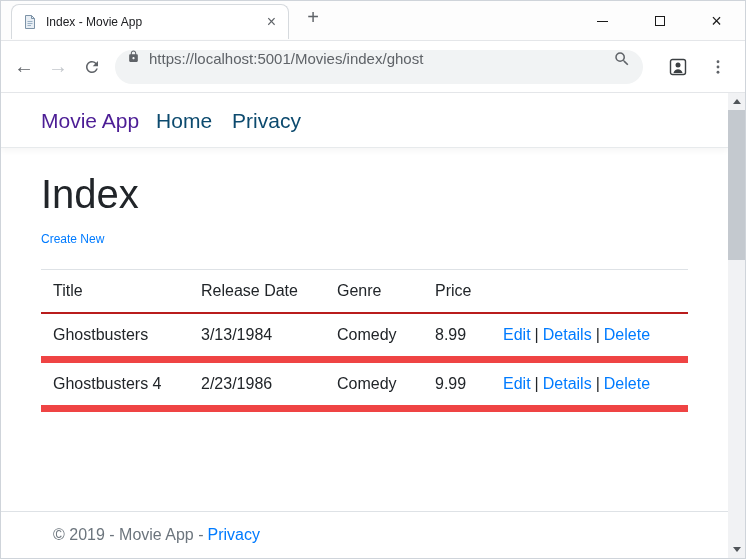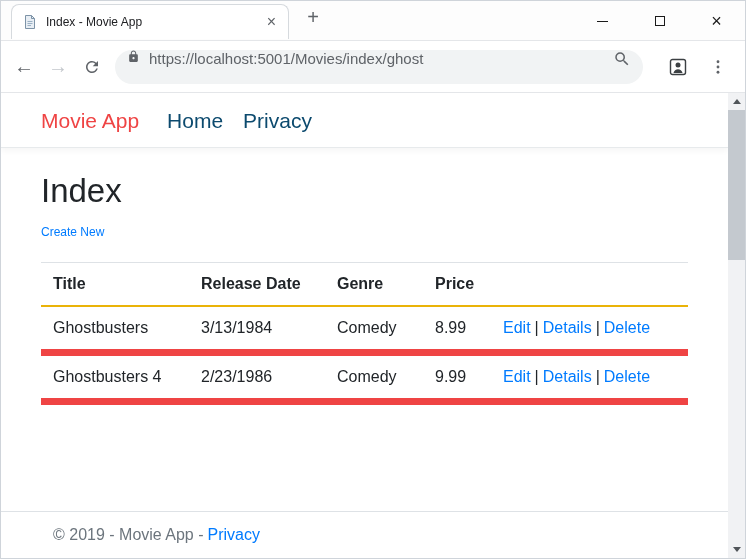--- a/index.html
+++ b/index.html
@@ -40,28 +40,28 @@
   .scrollbar { position:absolute; top:0; right:0; bottom:0; width:17px; background:#f1f2f4; display:flex; flex-direction:column; align-items:center; }
   .sb-btn { width:17px; height:17px; display:flex; align-items:center; justify-content:center; flex-shrink:0; }
   .tri-up { width:0; height:0; border-left:4px solid transparent; border-right:4px solid transparent; border-bottom:5px solid #505559; }
   .tri-down { width:0; height:0; border-left:4px solid transparent; border-right:4px solid transparent; border-top:5px solid #505559; }
   .sb-thumb { width:17px; height:150px; background:#c4c9cf; flex-shrink:0; }
   .sb-space { flex:1; }
 
   
   .navbar { display:flex; align-items:baseline; background:#fff; padding:16px 40px 14px;
             border-bottom:1px solid #e7eaec; box-shadow:0 3px 6px rgba(0,0,0,0.04); }
-  .brand { font-size:21px; color:#ef4444; text-decoration:none; margin-right:28px; }
+  .brand { font-size:21px; color:#4c1d95; text-decoration:none; margin-right:17px; }
   .navlink { font-size:21px; color:#0c4a6e; text-decoration:none; margin-right:20px; }
   .main { flex:1; padding:18px 40px 0; }
-  .page-h1 { font-size:33px; font-weight:500; color:#212529; margin:6px 0 12px; }
+  .page-h1 { font-size:40px; font-weight:500; color:#212529; margin:6px 0 12px; }
   a.create { font-size:12px; color:#007bff; text-decoration:none; }
   table.movies { width:100%; border-collapse:collapse; table-layout:fixed; margin-top:22px; }
   table.movies th, table.movies td { text-align:left; padding:12px; font-size:16px; color:#212529; }
-  table.movies th { font-weight:700; border-top:1px solid #dee2e6; border-bottom:2px solid #eab308; }
+  table.movies th { font-weight:400; border-top:1px solid #dee2e6; border-bottom:2px solid #b91c1c; }
   table.movies td { border-bottom:7px solid #ef4444; }
   .col-title{width:148px}.col-date{width:136px}.col-genre{width:98px}.col-price{width:68px}
   td.actions a { color:#007bff; text-decoration:none; }
   td.actions .sep { color:#212529; margin:0 4px; }
   .footer { border-top:1px solid #dee2e6; padding:14px 52px; font-size:16px; color:#6c757d; background:#fff; }
   .footer a { color:#007bff; text-decoration:none; margin-left:4px; }
 </style>
 </head>
 <body>
 

